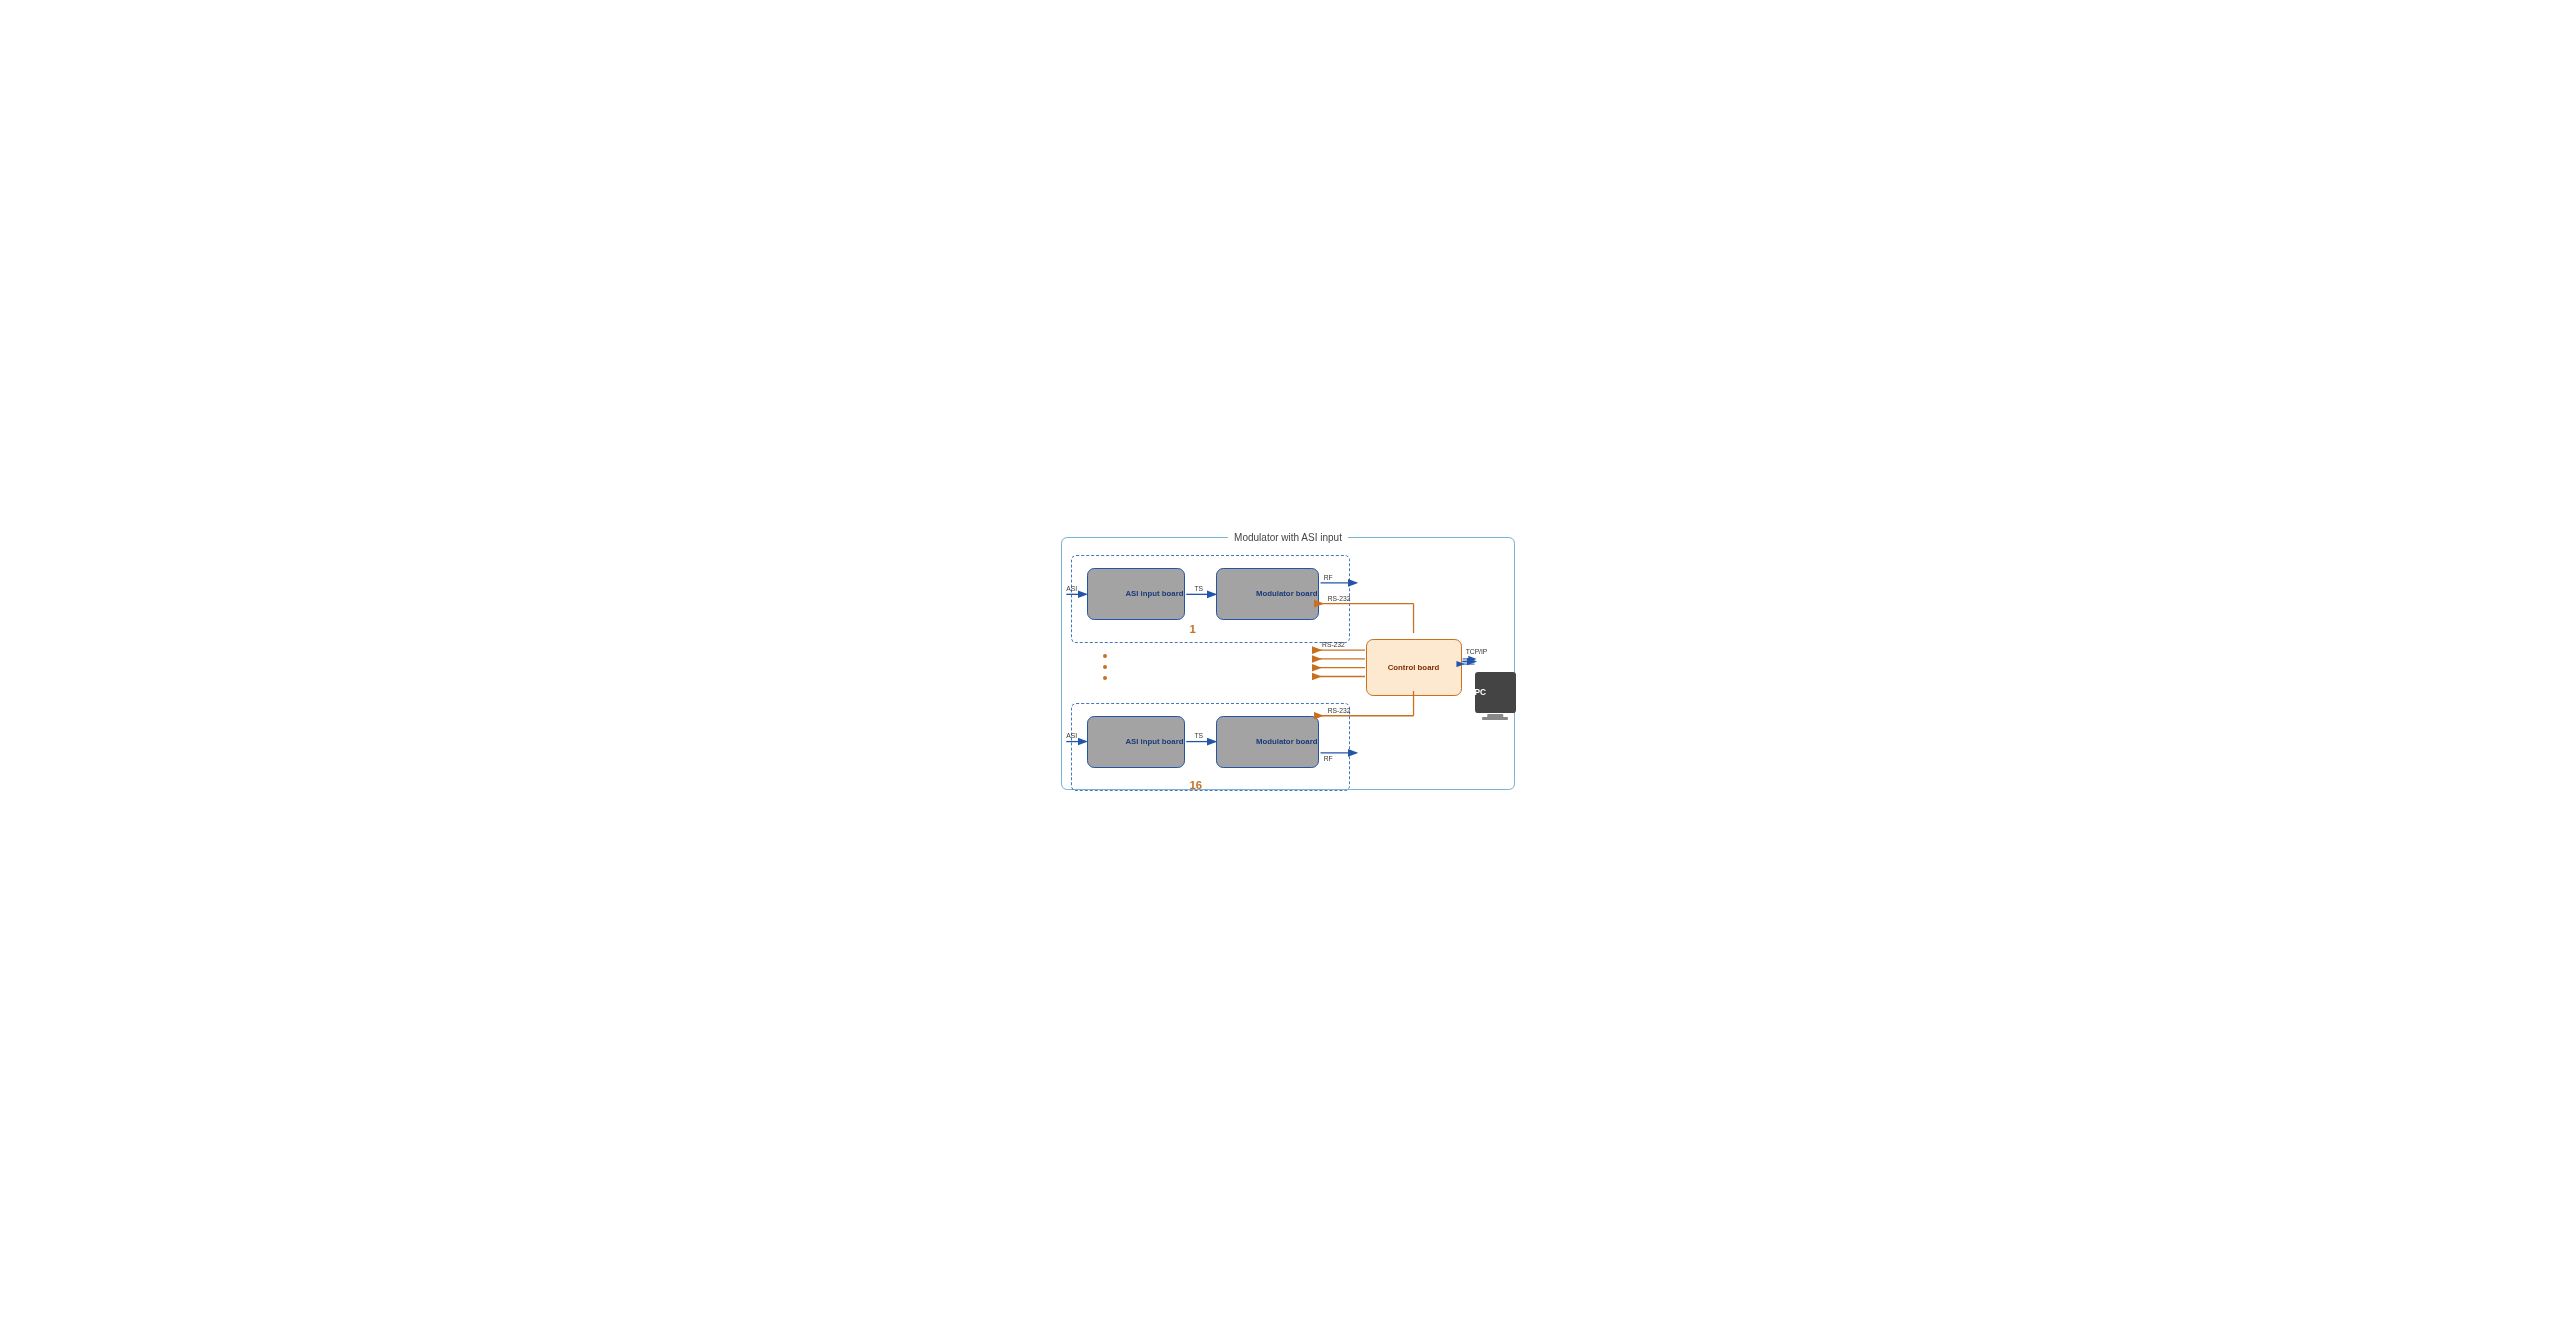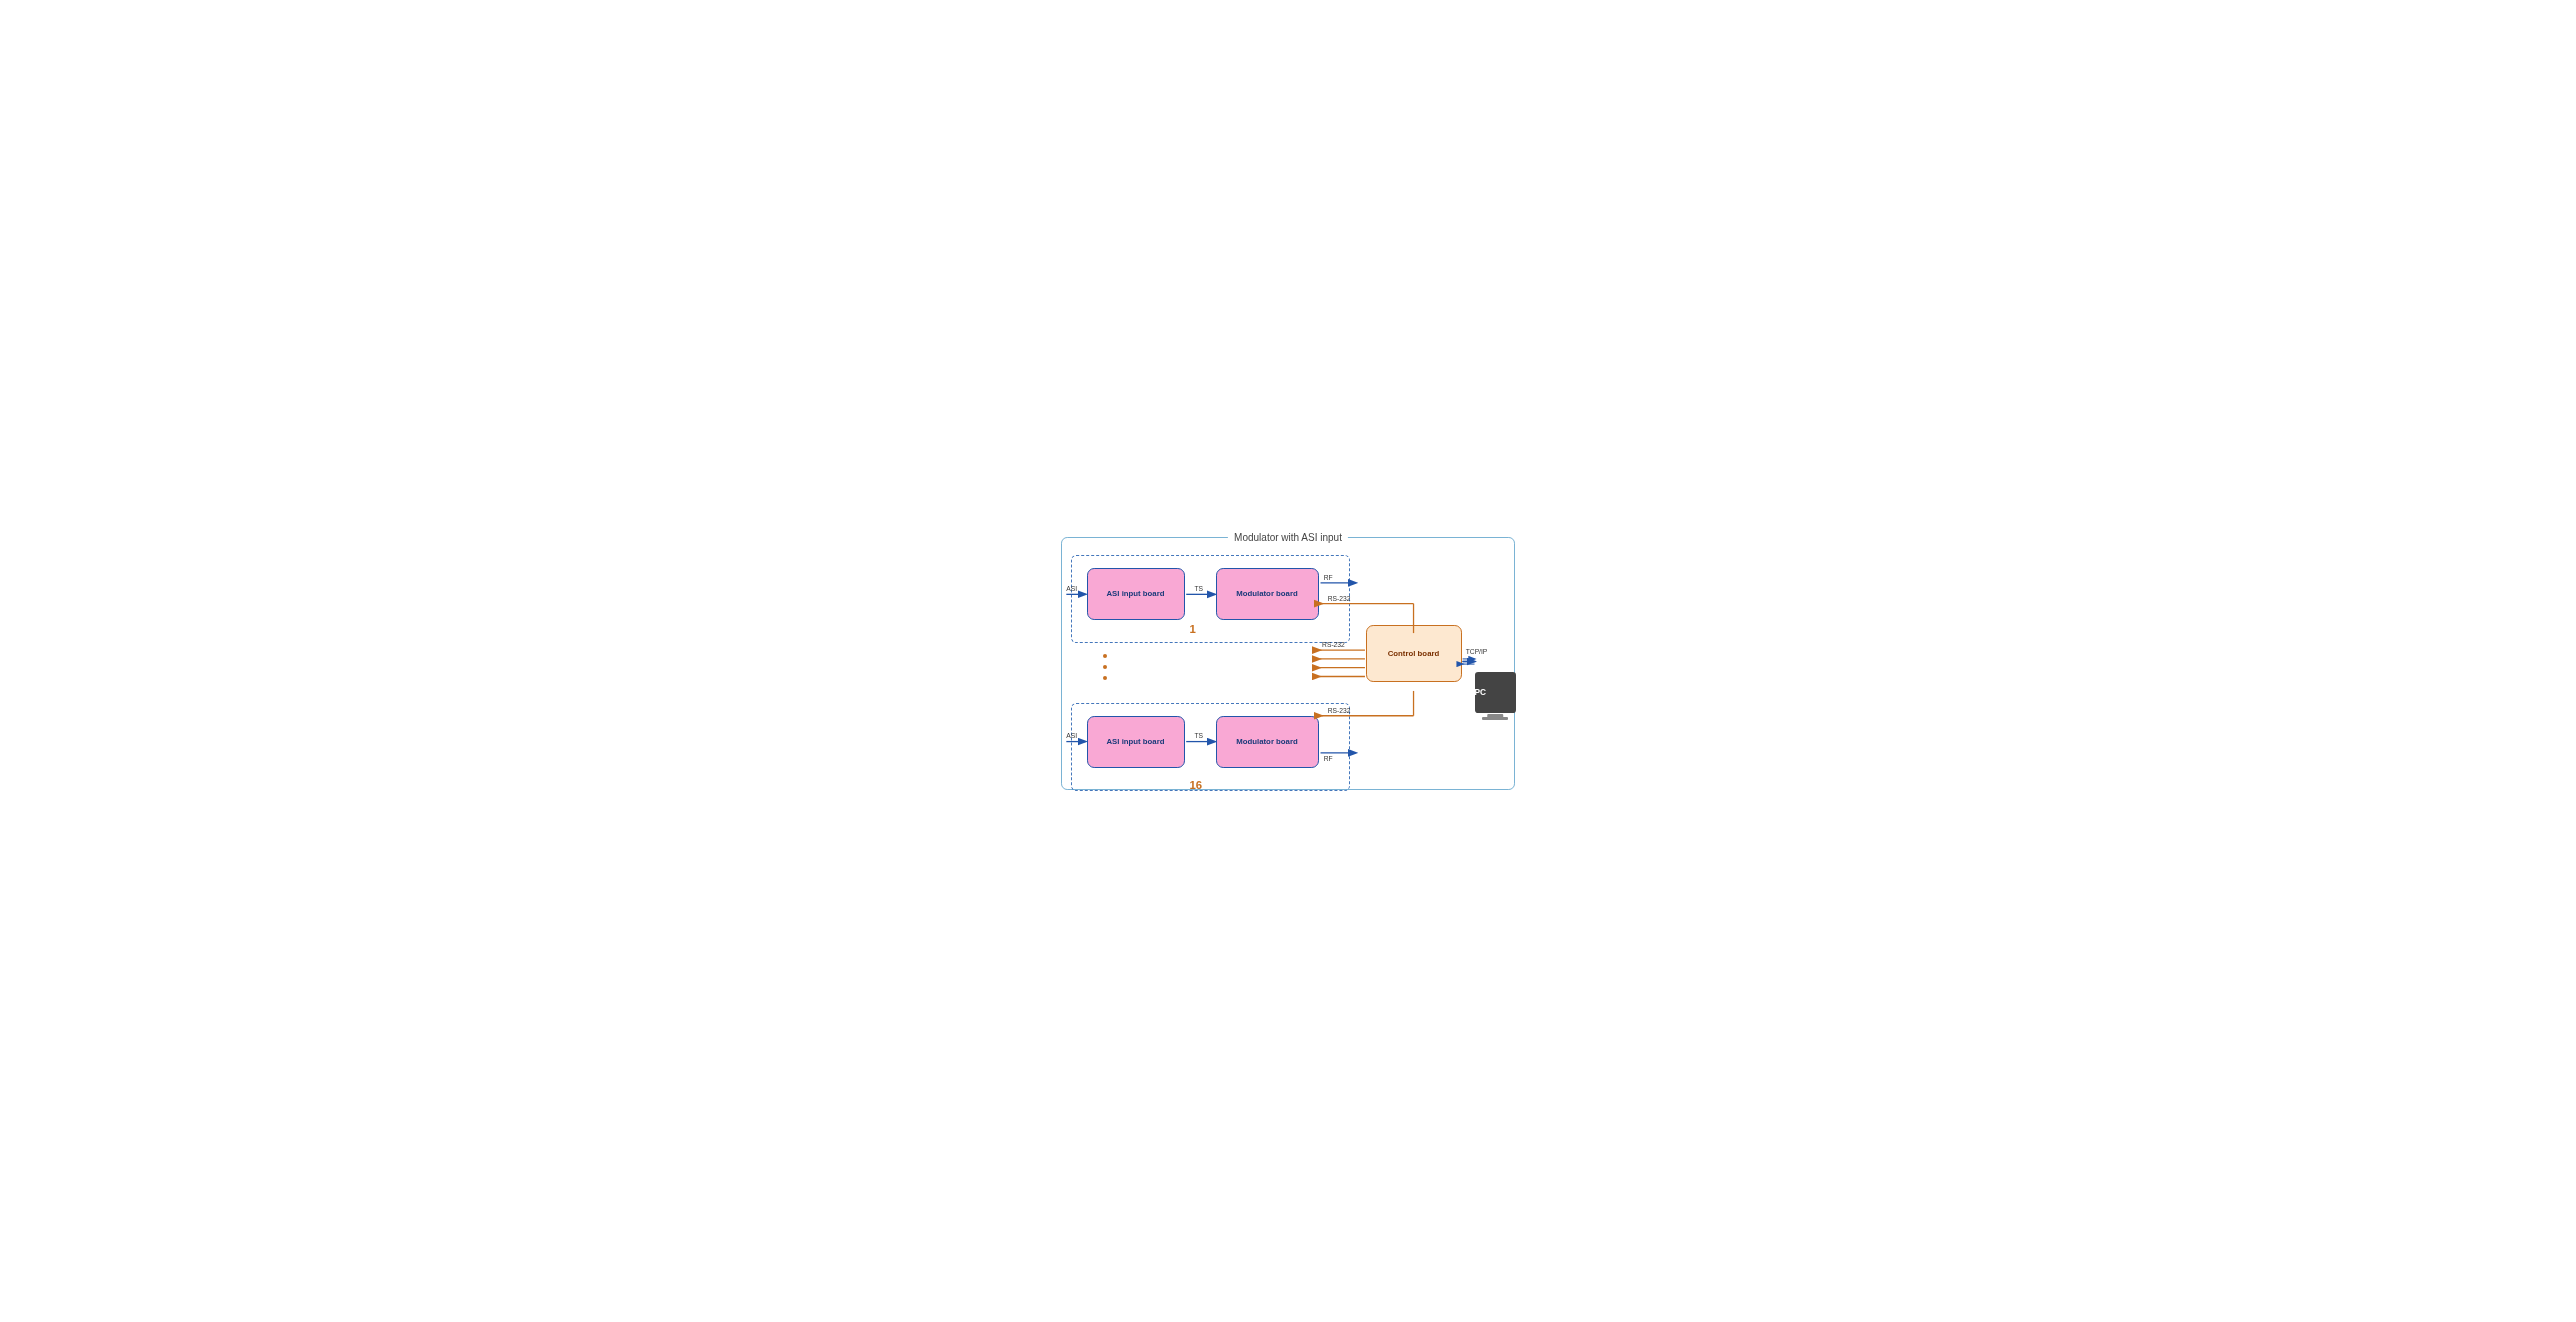--- a/index.html
+++ b/index.html
@@ -66,22 +66,23 @@
       border-radius: 7.2px;
       display: flex;
       align-items: center;
       justify-content: center;
       font-weight: bold;
       font-size: 7.8px;
       text-align: center;
     }
     .board-blue {
       border: 1.6px solid #2255aa;
-      background: #f9a8d4;
+      background: #a3a3a3;
       color: #1a3a7a;
+      justify-content: flex-end;
     }
     .board-orange {
       border: 1.6px solid #c87020;
       background: #fde8d0;
       color: #7a3000;
     }
 
     
     .asi-board-top {
       top: 41px;
@@ -103,21 +104,21 @@
       height: 52px;
     }
     .modulator-board-bottom {
       top: 189px;
       left: 160px;
       width: 103px;
       height: 52px;
     }
     
     .control-board {
-      top: 98px;
+      top: 112px;
       left: 310px;
       width: 96px;
       height: 57px;
     }
 
     
     .pc-box {
       position: absolute;
       top: 103px;
       left: 419px;

